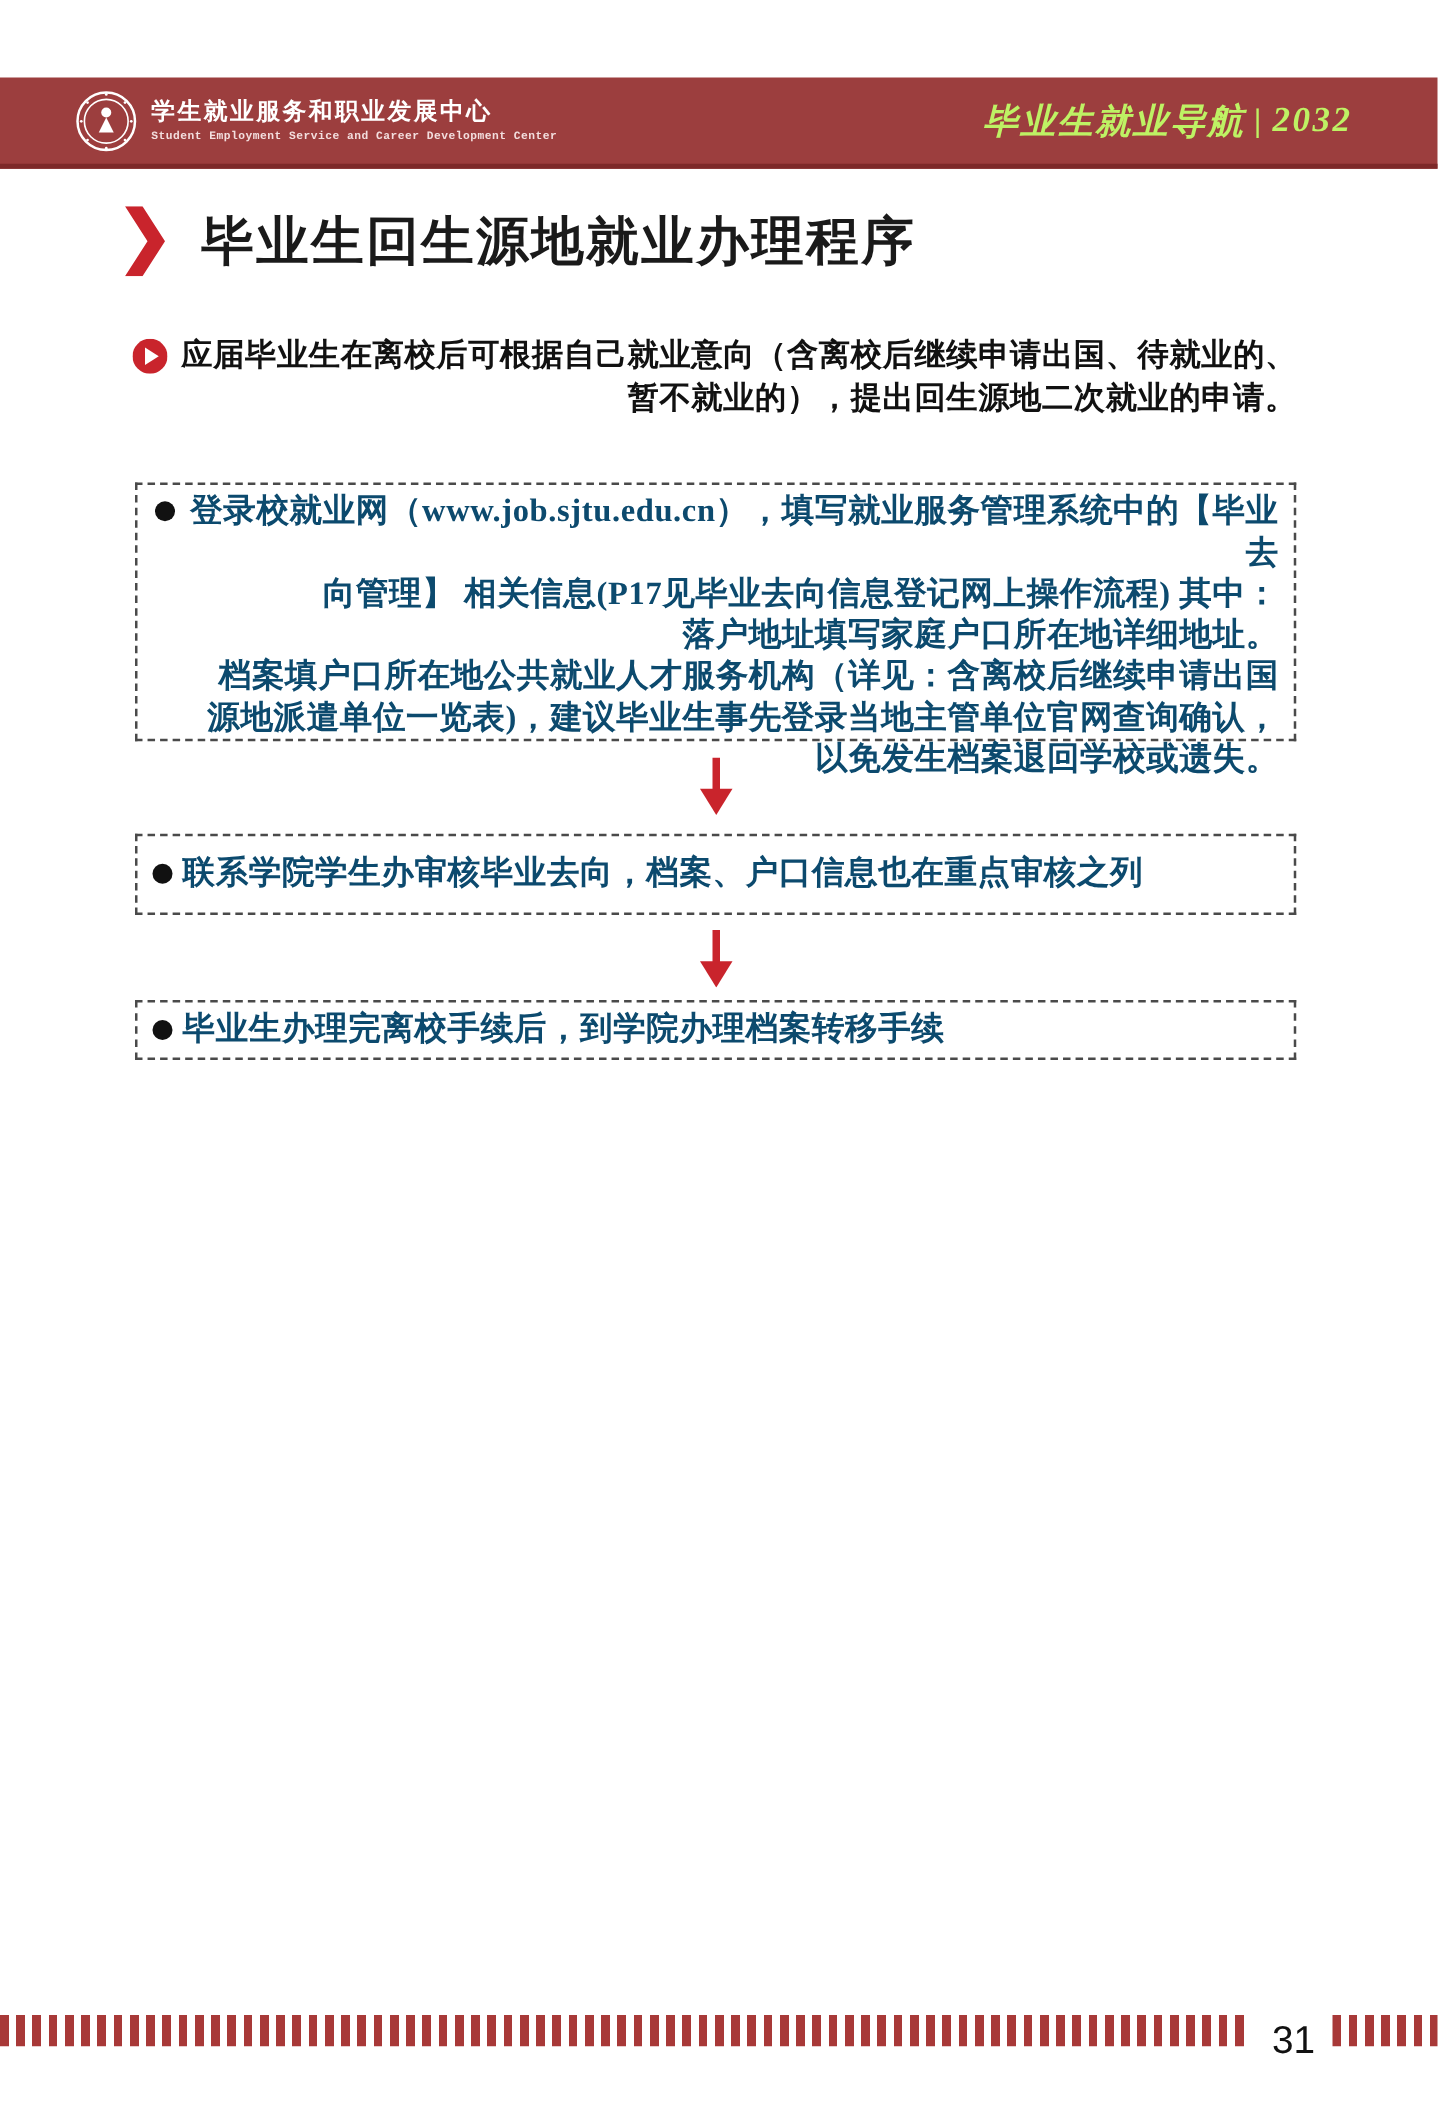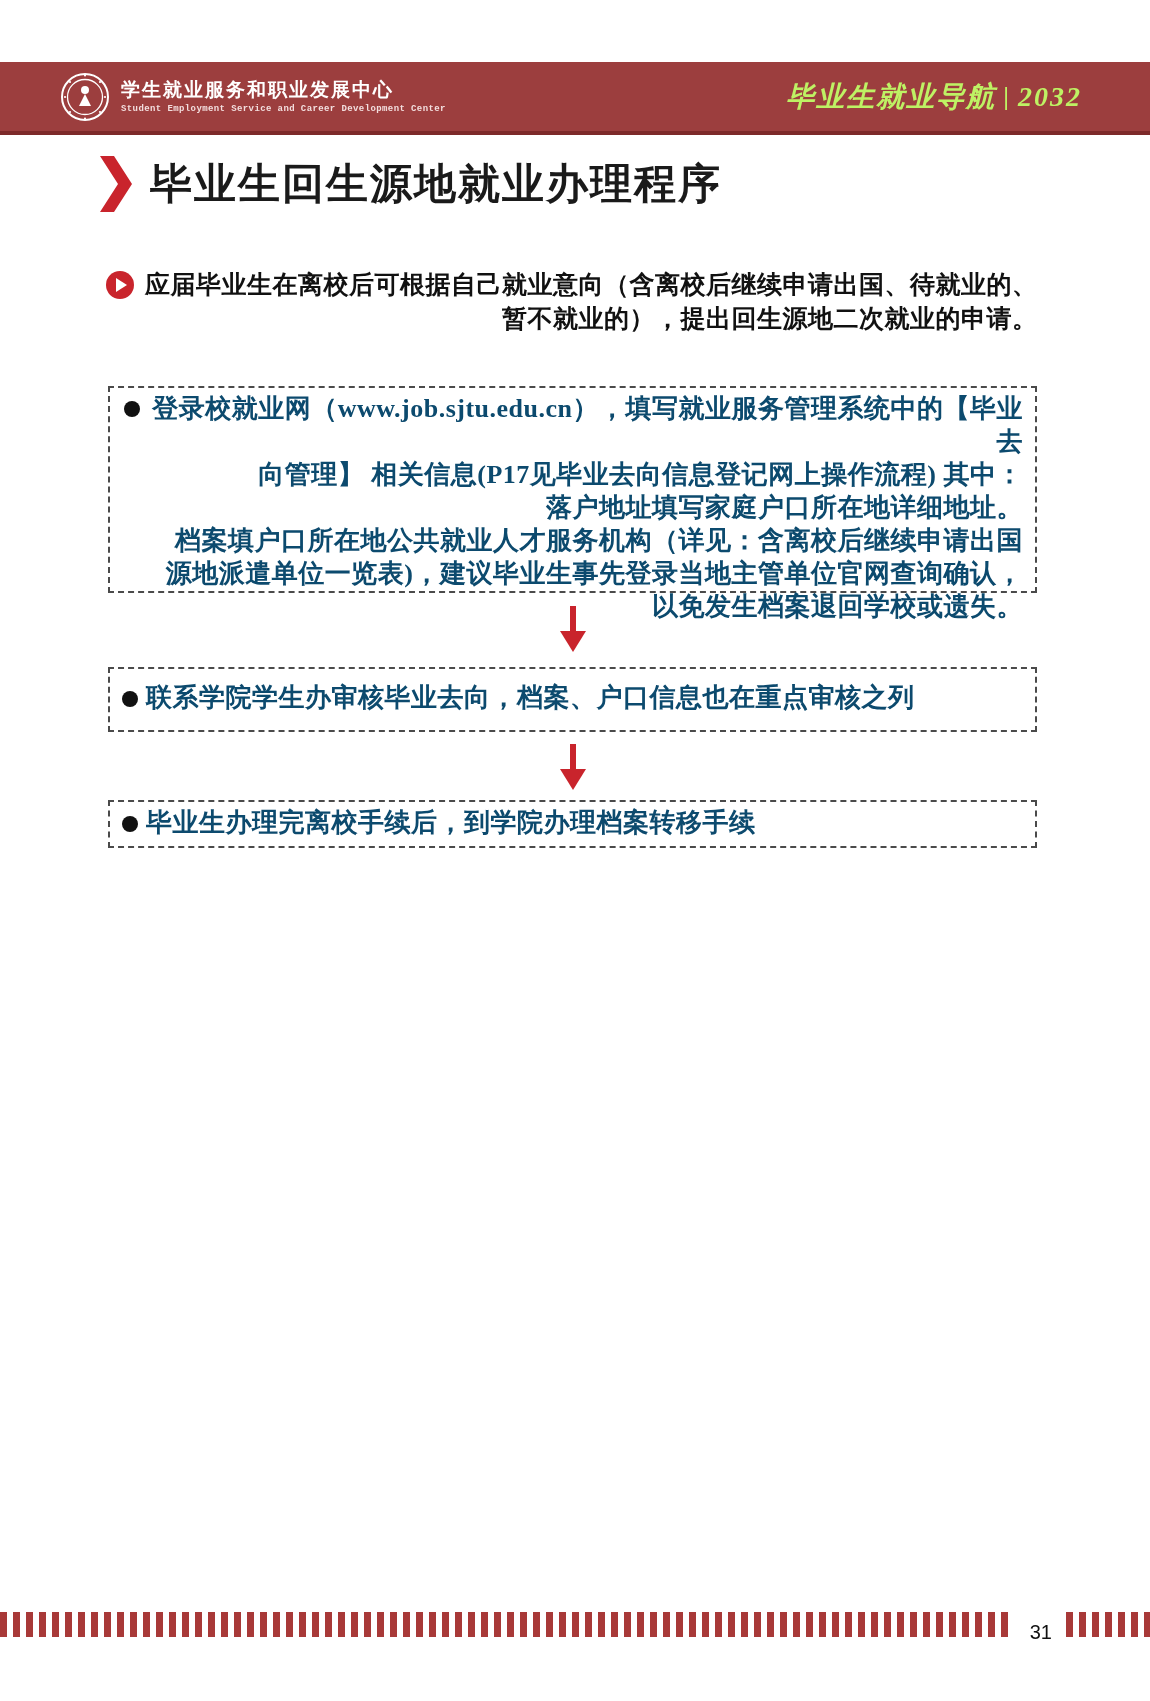--- a/index.html
+++ b/index.html
@@ -31,21 +31,21 @@
   }
   .header-right .divider{font-style:normal;font-weight:bold;font-size:26px;}
   
   .title-row{
     position:absolute;top:156px;left:100px;
     display:flex;align-items:center;gap:13px;
   }
   .chevron{width:32px;height:56px;flex:0 0 auto;}
   .page-title{
     font-family:"Liberation Sans", sans-serif;font-weight:bold;
-    font-size:42px;letter-spacing:2px;color:#1a1a1a;margin:5px;line-height:1;
+    font-size:42px;letter-spacing:2px;color:#1a1a1a;margin:16px;line-height:1;
   }
   
   .intro{
     position:absolute;top:268px;left:106px;width:950px;
     display:flex;align-items:flex-start;gap:11px;
   }
   .play-icon{width:28px;height:28px;flex:0 0 auto;margin-top:3px;}
   .intro-text{
     font-size:25px;font-weight:bold;line-height:34px;letter-spacing:.5px;
   }
@@ -78,21 +78,21 @@
     position:absolute;top:1609px;left:0;width:1150px;height:30px;
     display:flex;align-items:center;
   }
   .dash-strip{
     height:25px;
     background:repeating-linear-gradient(90deg,#a83938 0 7px,transparent 7px 13px);
   }
   .dash-left{flex:1 1 auto;}
   .dash-right{width:84px;flex:0 0 auto;}
   .page-number{
-    font-family:"Liberation Sans", sans-serif;font-size:20px;color:#111;
+    font-family:"Liberation Sans", sans-serif;font-size:31px;color:#111;
     margin:16px 14px 0 18px;line-height:30px;
   }
 </style>
 </head>
 <body>
 
 <div class="header">
   <div class="header-left">
     <div class="logo-wrap">
       <svg viewBox="0 0 50 50" width="50" height="50">

